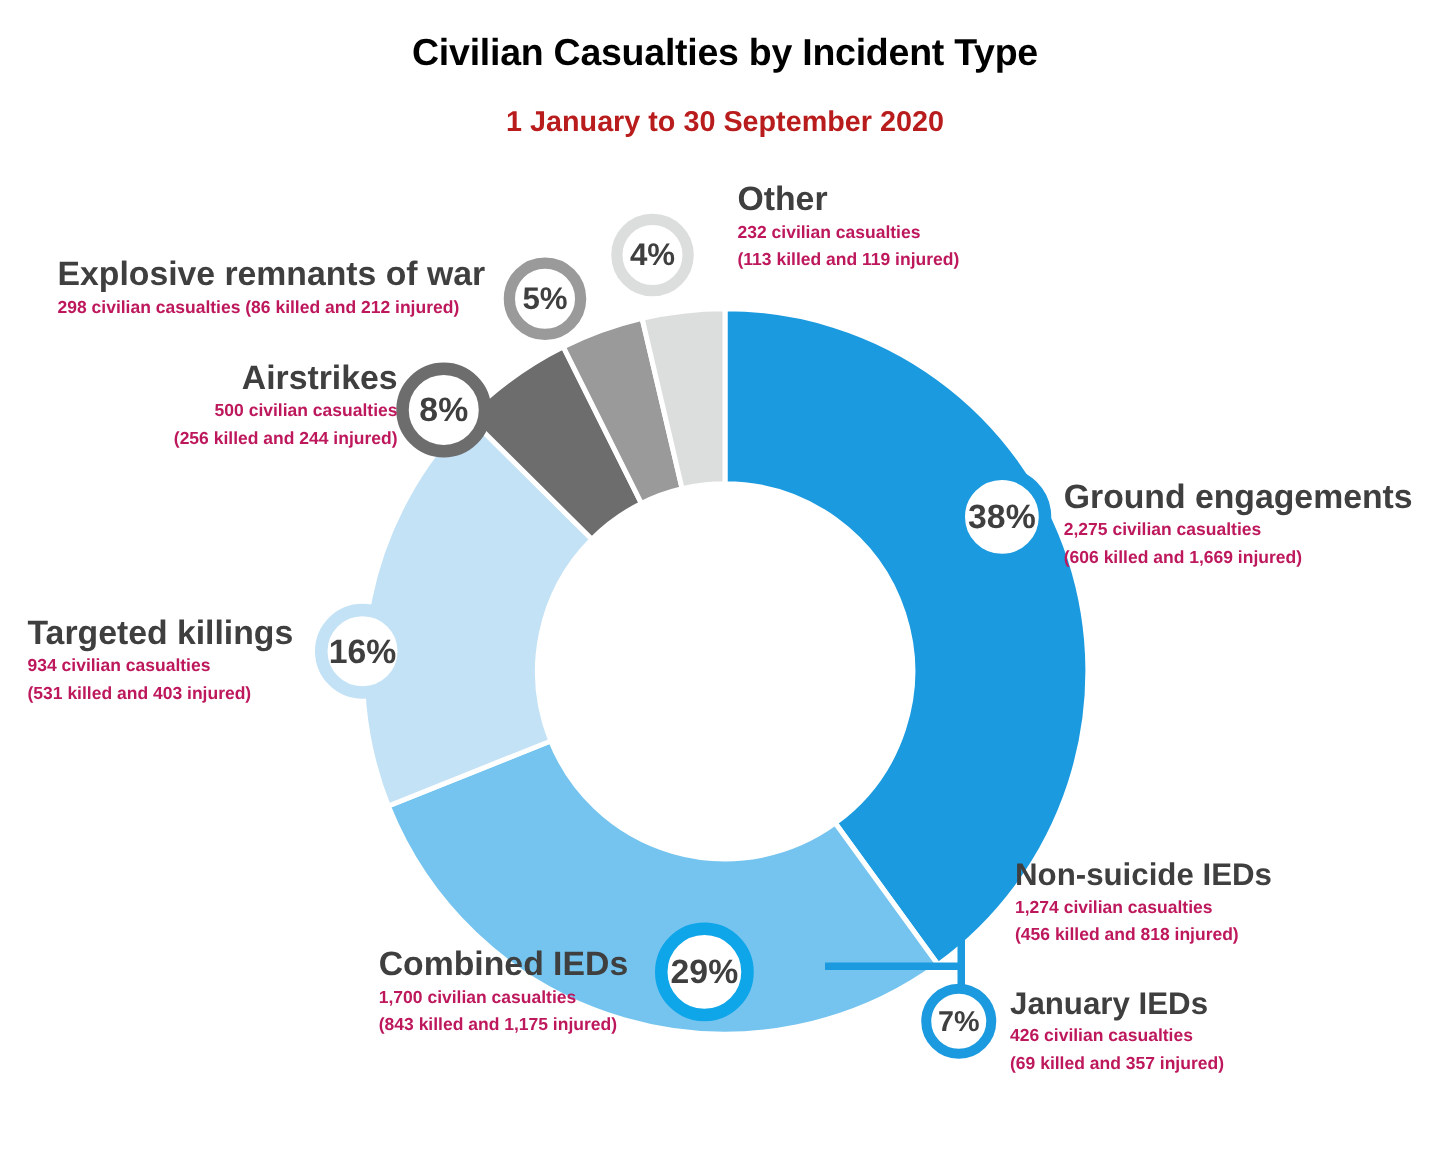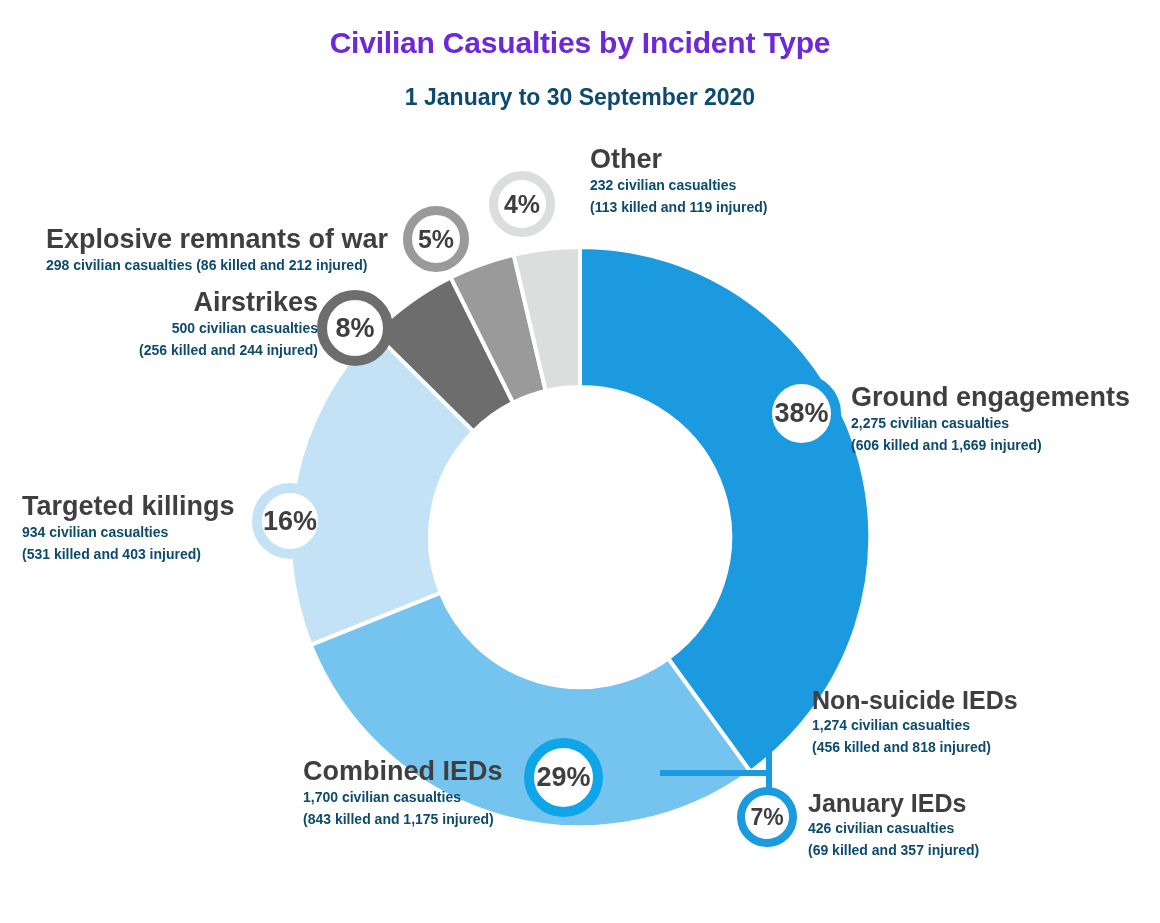--- a/index.html
+++ b/index.html
@@ -9,25 +9,25 @@
     font-family:"Liberation Sans", sans-serif;
     color:#4d4d4d;
     overflow:hidden;
     position:relative;
   }
   .wrap{position:relative;width:1160px;height:923px;}
 
   
   .title{
     position:absolute;top:26px;left:0;width:1160px;text-align:center;
-    font-size:30px;font-weight:bold;color:#6d28d9;letter-spacing:-0.2px;
+    font-size:30px;font-weight:bold;color:#000000;letter-spacing:-0.2px;
   }
   .subtitle{
     position:absolute;top:84px;left:0;width:1160px;text-align:center;
-    font-size:23px;font-weight:bold;color:#0c4a6e;
+    font-size:23px;font-weight:bold;color:#b91c1c;
   }
 
   
   .donut-holder{
     position:absolute;left:275px;top:232px;width:610px;height:610px;
   }
   .donut-svg{display:block;}
 
   
   .bubble{
@@ -42,24 +42,24 @@
   .b-ground{left:762px;top:374px;width:79px;height:79px;border:10px solid #1b9ae0;font-size:27px;}
   .b-target{left:252px;top:483px;width:76px;height:76px;border:10px solid #c3e2f6;font-size:27px;}
   .b-combined{left:524px;top:738px;width:79px;height:79px;border:10px solid #0ea5e9;font-size:27px;}
   .b-nonsuicide{left:735px;top:698px;width:66px;height:66px;border:8px solid #1b9ae0;font-size:25px;}
   .b-suicide{left:737px;top:787px;width:60px;height:60px;border:8px solid #1b9ae0;font-size:23px;}
 
   
   .lbl{position:absolute;}
   .lbl .hd{font-size:27px;font-weight:bold;color:#3f3f3f;line-height:1.05;}
   .lbl .hd-sm{font-size:25px;font-weight:bold;color:#3f3f3f;line-height:1.05;}
-  .lbl .sb-sm{font-size:14px;font-weight:bold;color:#0c4a6e;line-height:1.35;margin-top:3px;}
+  .lbl .sb-sm{font-size:14px;font-weight:bold;color:#be185d;line-height:1.35;margin-top:3px;}
 
   .l-other{left:590px;top:145px;text-align:left;}
-  .l-erw{left:46px;top:205px;text-align:left;margin-top:20px;}
+  .l-erw{left:46px;top:205px;text-align:left;}
   .l-air{left:60px;top:288px;text-align:right;width:258px;}
   .l-ground{left:851px;top:383px;text-align:left;}
   .l-target{left:22px;top:492px;text-align:left;width:228px;}
   .l-combined{left:303px;top:757px;text-align:left;width:215px;}
   .l-nonsuicide{left:812px;top:687px;text-align:left;}
   .l-suicide{left:808px;top:790px;text-align:left;}
 
   
   .conn{position:absolute;background:#1b9ae0;}
 </style>

